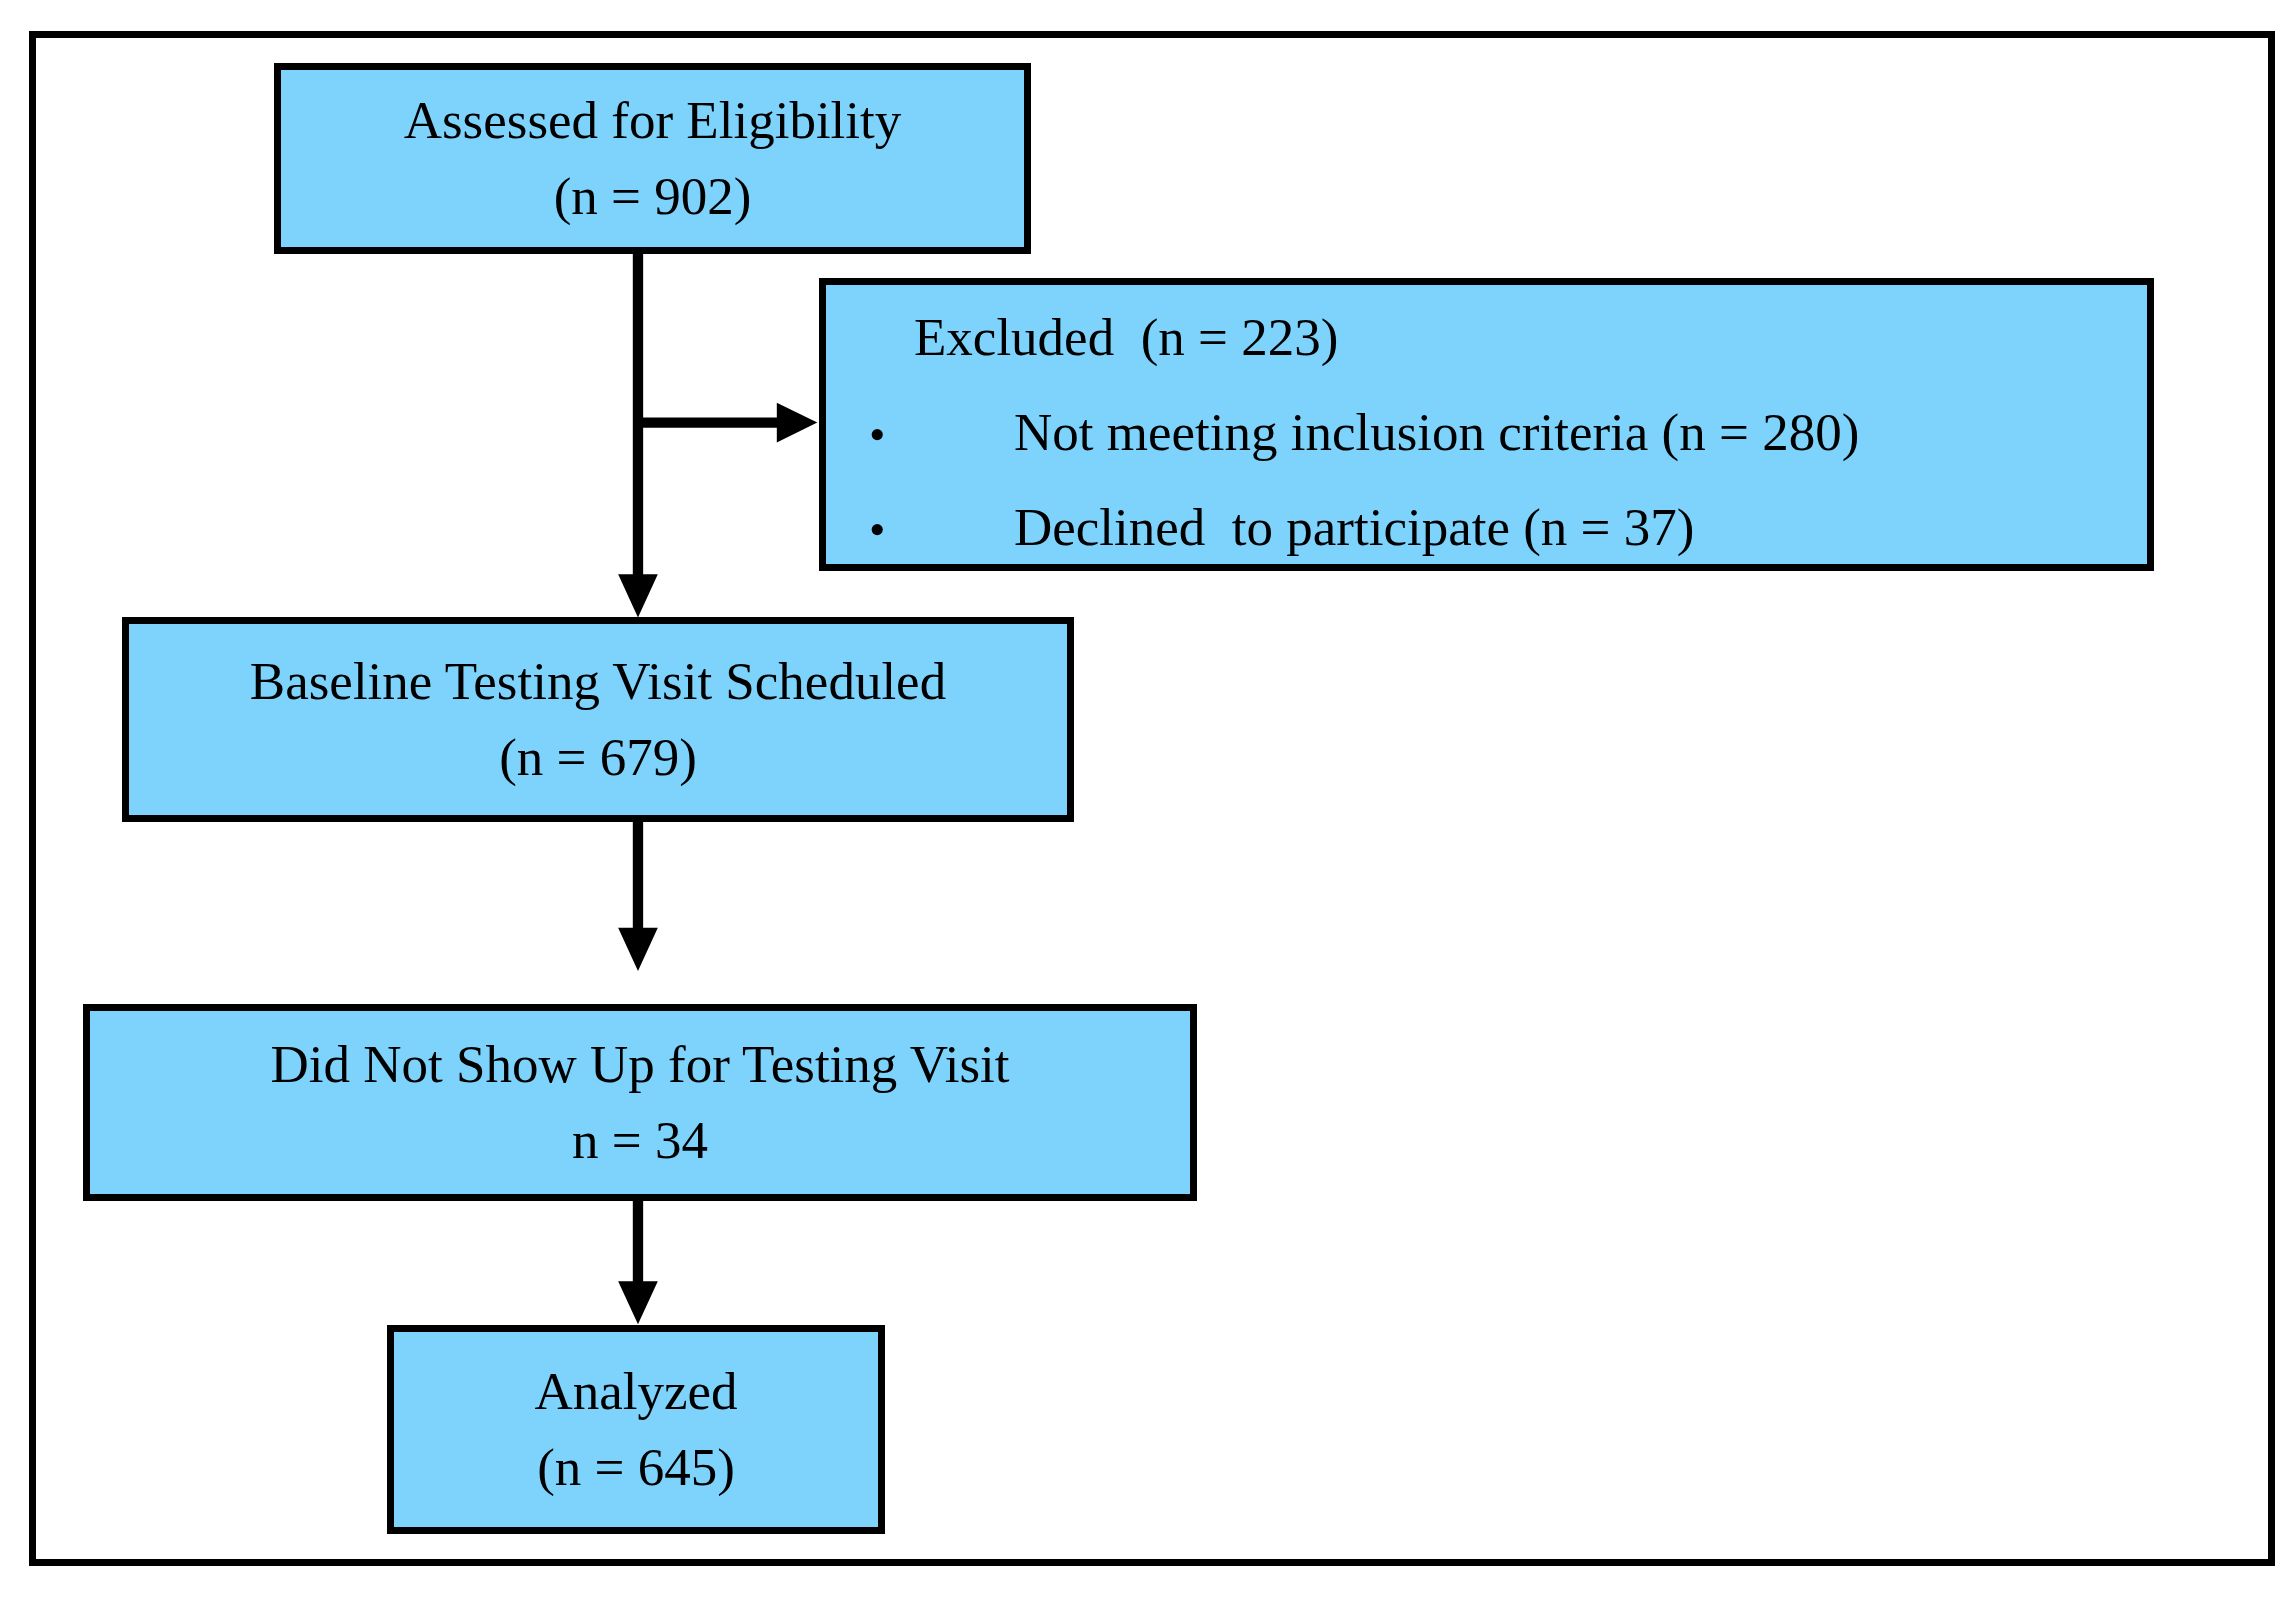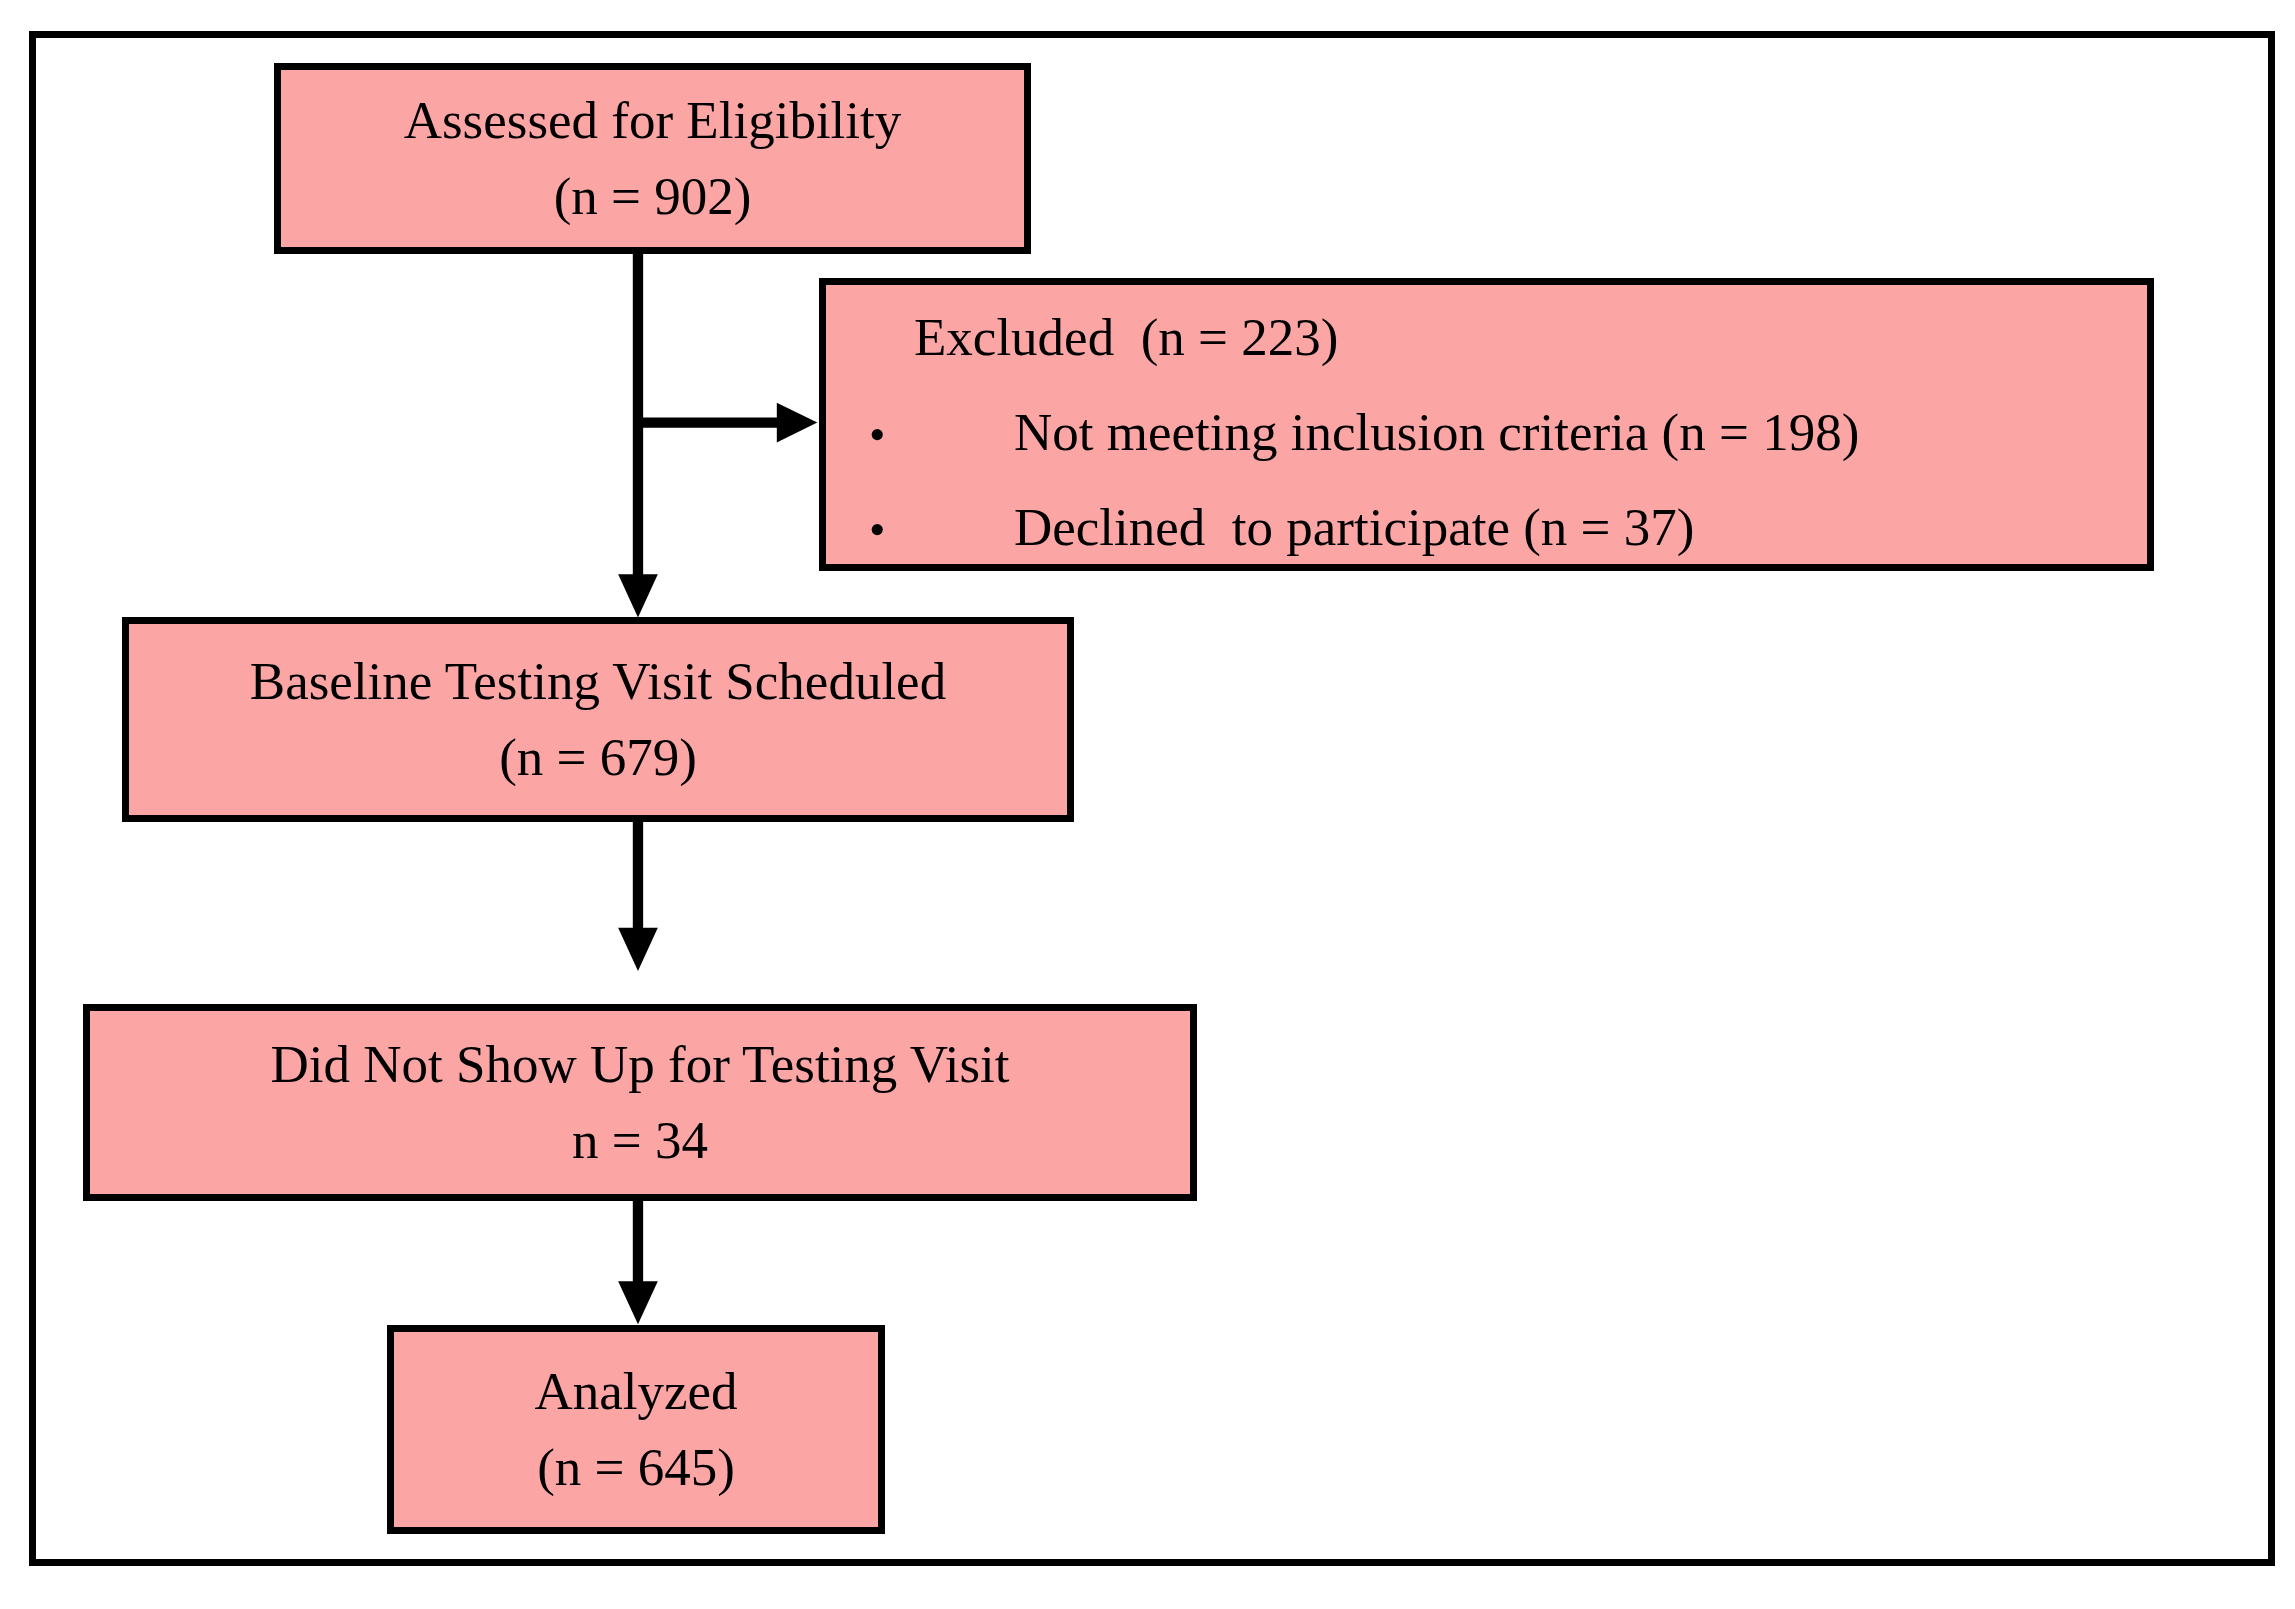--- a/index.html
+++ b/index.html
@@ -28,21 +28,21 @@
     position: absolute;
     left: 0;
     top: 0;
     width: 2295px;
     height: 1609px;
   }
   .node {
     position: absolute;
     border: 7px solid #000000;
     box-sizing: border-box;
-    background: #fca5a5;
+    background: #7dd3fc;
   }
   .vbox {
     display: flex;
     flex-direction: column;
     align-items: center;
     justify-content: center;
     text-align: center;
     font-size: 53px;
     line-height: 1.42;
   }
@@ -108,21 +108,21 @@
     <span>Assessed for Eligibility</span>
     <span>(n = 902)</span>
   </div>
 
   <div class="node node-excluded">
     <div class="excluded-content">
       <div class="excl-title">Excluded  (n = 223)</div>
       <ul class="excl-list">
         <li class="excl-item">
           <span class="excl-bullet">•</span>
-          <span>Not meeting inclusion criteria (n = 198)</span>
+          <span>Not meeting inclusion criteria (n = 280)</span>
         </li>
         <li class="excl-item">
           <span class="excl-bullet">•</span>
           <span>Declined  to participate (n = 37)</span>
         </li>
       </ul>
     </div>
   </div>
 
   <div class="node node-baseline vbox">

